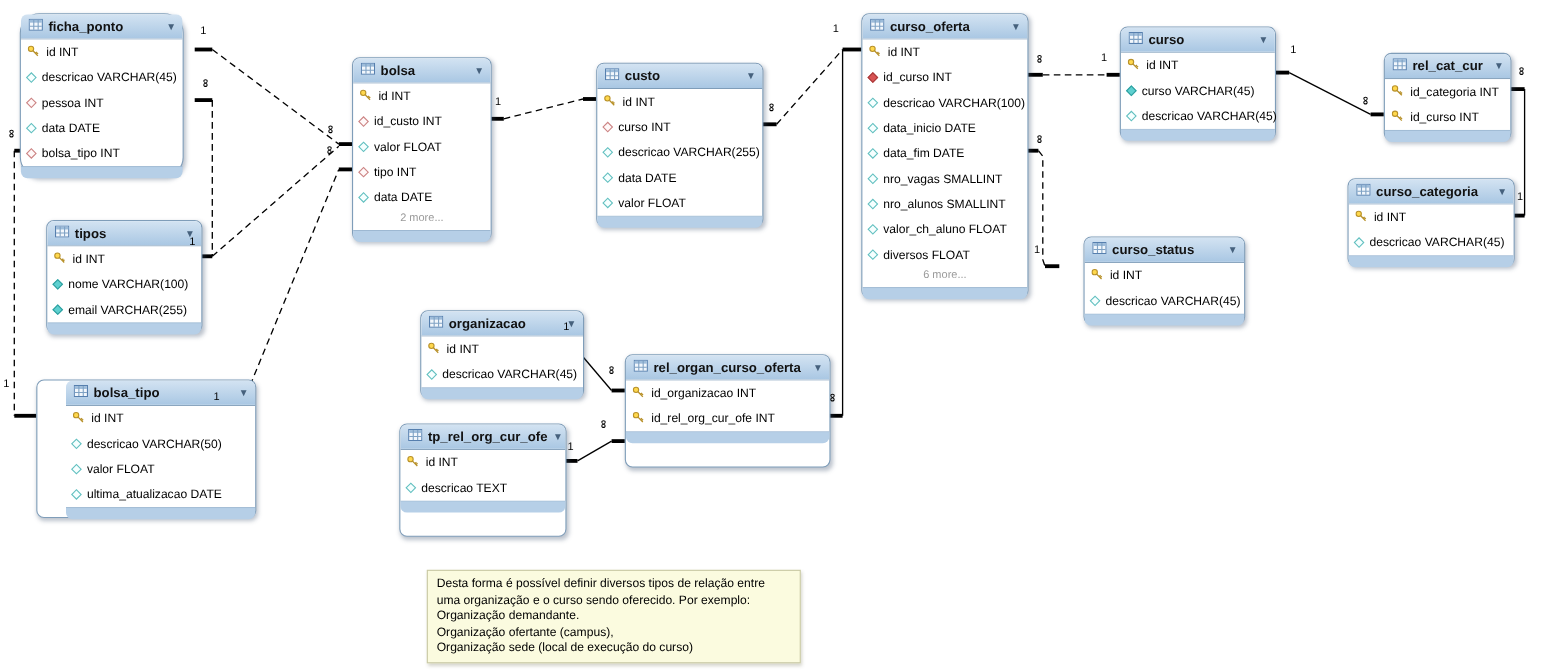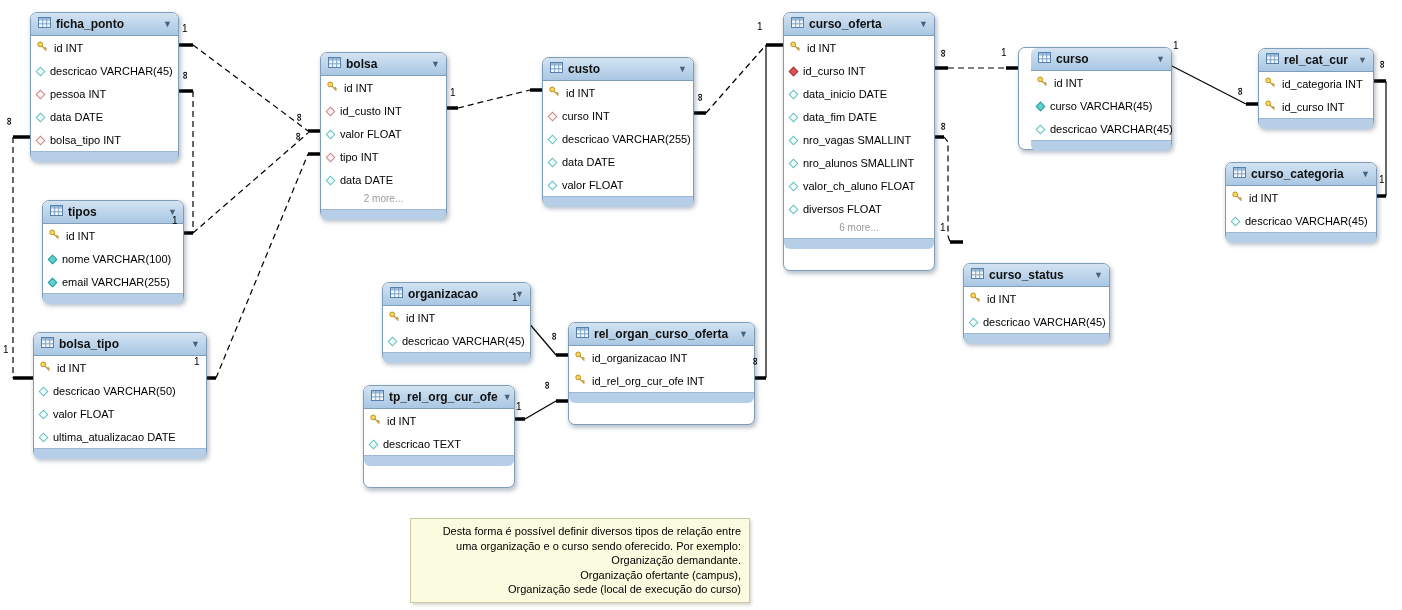--- a/index.html
+++ b/index.html
@@ -69,21 +69,21 @@
       <line x1="1372" y1="81" x2="1386" y2="81" stroke="#000000" stroke-width="3.5"></line>
       <line x1="1375" y1="196" x2="1386" y2="196" stroke="#000000" stroke-width="3.5"></line>
       <polyline points="522,315 556,355" fill="none" stroke="#000000" stroke-width="1.2"></polyline>
       <line x1="510" y1="315" x2="522" y2="315" stroke="#000000" stroke-width="3.5"></line>
       <line x1="556" y1="355" x2="568" y2="355" stroke="#000000" stroke-width="3.5"></line>
       <polyline points="525,419 556,401" fill="none" stroke="#000000" stroke-width="1.2"></polyline>
       <line x1="513" y1="419" x2="525" y2="419" stroke="#000000" stroke-width="3.5"></line>
       <line x1="556" y1="401" x2="568" y2="401" stroke="#000000" stroke-width="3.5"></line>
     </svg>
   <div id="tables-layer">
-      <div class="table" style="left: 30px; top: 12px; width: 147px; height: 147px;">
+      <div class="table" style="left: 18px; top: 12px; width: 147px; height: 147px; border-radius: 18px;">
     <div class="t-header">
       <span class="icon">
         <svg width="13" height="11" viewBox="0 0 13 11">
           <rect x="0.5" y="0.5" width="12" height="10" fill="#f2f7fc" stroke="#567fae"></rect>
           <rect x="1" y="1" width="11" height="2.6" fill="#9dbcda"></rect>
           <line x1="4.7" y1="1" x2="4.7" y2="10" stroke="#7fa2c4" stroke-width="1"></line>
           <line x1="8.7" y1="1" x2="8.7" y2="10" stroke="#7fa2c4" stroke-width="1"></line>
           <line x1="1" y1="6.8" x2="12" y2="6.8" stroke="#7fa2c4" stroke-width="1"></line>
         </svg>
       </span>
@@ -143,21 +143,21 @@
             <span class="icon"><span class="diamond diamond-filled-blue-icon"></span></span>
             <span>nome VARCHAR(100)</span>
           </div>
           <div class="t-row">
             <span class="icon"><span class="diamond diamond-filled-blue-icon"></span></span>
             <span>email VARCHAR(255)</span>
           </div>
         </div>
     <div class="t-footer"></div>
   </div>
-      <div class="table" style="left: 33px; top: 332px; width: 172px; height: 124px;">
+      <div class="table" style="left: 33px; top: 345px; width: 172px; height: 124px; padding-left: 26px;">
     <div class="t-header">
       <span class="icon">
         <svg width="13" height="11" viewBox="0 0 13 11">
           <rect x="0.5" y="0.5" width="12" height="10" fill="#f2f7fc" stroke="#567fae"></rect>
           <rect x="1" y="1" width="11" height="2.6" fill="#9dbcda"></rect>
           <line x1="4.7" y1="1" x2="4.7" y2="10" stroke="#7fa2c4" stroke-width="1"></line>
           <line x1="8.7" y1="1" x2="8.7" y2="10" stroke="#7fa2c4" stroke-width="1"></line>
           <line x1="1" y1="6.8" x2="12" y2="6.8" stroke="#7fa2c4" stroke-width="1"></line>
         </svg>
       </span>
@@ -291,20 +291,24 @@
                 <path d="M5 5.2 L9.4 9.6 M7.2 7.4 L8.6 6.2 M8.2 8.4 L9.6 7.2" stroke="#b8912a" stroke-width="1.2" fill="none"></path>
               </svg></span>
             <span>id INT</span>
           </div>
           <div class="t-row">
             <span class="icon"><span class="diamond diamond-filled-red-icon"></span></span>
             <span>id_curso INT</span>
           </div>
           <div class="t-row">
             <span class="icon"><span class="diamond diamond-outline-blue-icon"></span></span>
+            <span>descricao VARCHAR(100)</span>
+          </div>
+          <div class="t-row">
+            <span class="icon"><span class="diamond diamond-outline-blue-icon"></span></span>
             <span>data_inicio DATE</span>
           </div>
           <div class="t-row">
             <span class="icon"><span class="diamond diamond-outline-blue-icon"></span></span>
             <span>data_fim DATE</span>
           </div>
           <div class="t-row">
             <span class="icon"><span class="diamond diamond-outline-blue-icon"></span></span>
             <span>nro_vagas SMALLINT</span>
           </div>
@@ -317,21 +321,21 @@
             <span>valor_ch_aluno FLOAT</span>
           </div>
           <div class="t-row">
             <span class="icon"><span class="diamond diamond-outline-blue-icon"></span></span>
             <span>diversos FLOAT</span>
           </div>
           <div class="t-more">6 more...</div>
         </div>
     <div class="t-footer"></div>
   </div>
-      <div class="table" style="left: 1018px; top: 47px; width: 140px; height: 101px; padding-left: 12px;">
+      <div class="table" style="left: 1018px; top: 24px; width: 140px; height: 101px;">
     <div class="t-header">
       <span class="icon">
         <svg width="13" height="11" viewBox="0 0 13 11">
           <rect x="0.5" y="0.5" width="12" height="10" fill="#f2f7fc" stroke="#567fae"></rect>
           <rect x="1" y="1" width="11" height="2.6" fill="#9dbcda"></rect>
           <line x1="4.7" y1="1" x2="4.7" y2="10" stroke="#7fa2c4" stroke-width="1"></line>
           <line x1="8.7" y1="1" x2="8.7" y2="10" stroke="#7fa2c4" stroke-width="1"></line>
           <line x1="1" y1="6.8" x2="12" y2="6.8" stroke="#7fa2c4" stroke-width="1"></line>
         </svg>
       </span>
@@ -350,21 +354,21 @@
             <span class="icon"><span class="diamond diamond-filled-blue-icon"></span></span>
             <span>curso VARCHAR(45)</span>
           </div>
           <div class="t-row">
             <span class="icon"><span class="diamond diamond-outline-blue-icon"></span></span>
             <span>descricao VARCHAR(45)</span>
           </div>
         </div>
     <div class="t-footer"></div>
   </div>
-      <div class="table" style="left: 963px; top: 215px; width: 145px; height: 78px; margin-top: 48px;">
+      <div class="table" style="left: 985px; top: 215px; width: 145px; height: 78px;">
     <div class="t-header">
       <span class="icon">
         <svg width="13" height="11" viewBox="0 0 13 11">
           <rect x="0.5" y="0.5" width="12" height="10" fill="#f2f7fc" stroke="#567fae"></rect>
           <rect x="1" y="1" width="11" height="2.6" fill="#9dbcda"></rect>
           <line x1="4.7" y1="1" x2="4.7" y2="10" stroke="#7fa2c4" stroke-width="1"></line>
           <line x1="8.7" y1="1" x2="8.7" y2="10" stroke="#7fa2c4" stroke-width="1"></line>
           <line x1="1" y1="6.8" x2="12" y2="6.8" stroke="#7fa2c4" stroke-width="1"></line>
         </svg>
       </span>
@@ -557,18 +561,18 @@
       <div class="card-label" style="left: 940px; top: 223px;">1</div>
       <div class="card-label" style="left: 1173px; top: 41px;">1</div>
       <div class="card-label inf" style="left: 1237px; top: 86px;">∞</div>
       <div class="card-label inf" style="left: 1379px; top: 59px;">∞</div>
       <div class="card-label" style="left: 1379px; top: 175px;">1</div>
       <div class="card-label" style="left: 512px; top: 293px;">1</div>
       <div class="card-label inf" style="left: 551px; top: 331px;">∞</div>
       <div class="card-label" style="left: 516px; top: 402px;">1</div>
       <div class="card-label inf" style="left: 544px; top: 380px;">∞</div>
     </div>
-  <div id="note" style="left: 410px; top: 518px; width: 322px; text-align: right;">Desta forma é possível definir diversos tipos de relação entre
+  <div id="note" style="left: 388px; top: 518px; width: 322px;">Desta forma é possível definir diversos tipos de relação entre
 uma organização e o curso sendo oferecido. Por exemplo:
 Organização demandante.
 Organização ofertante (campus),
 Organização sede (local de execução do curso)</div>
 </div>
 
 </body></html>

